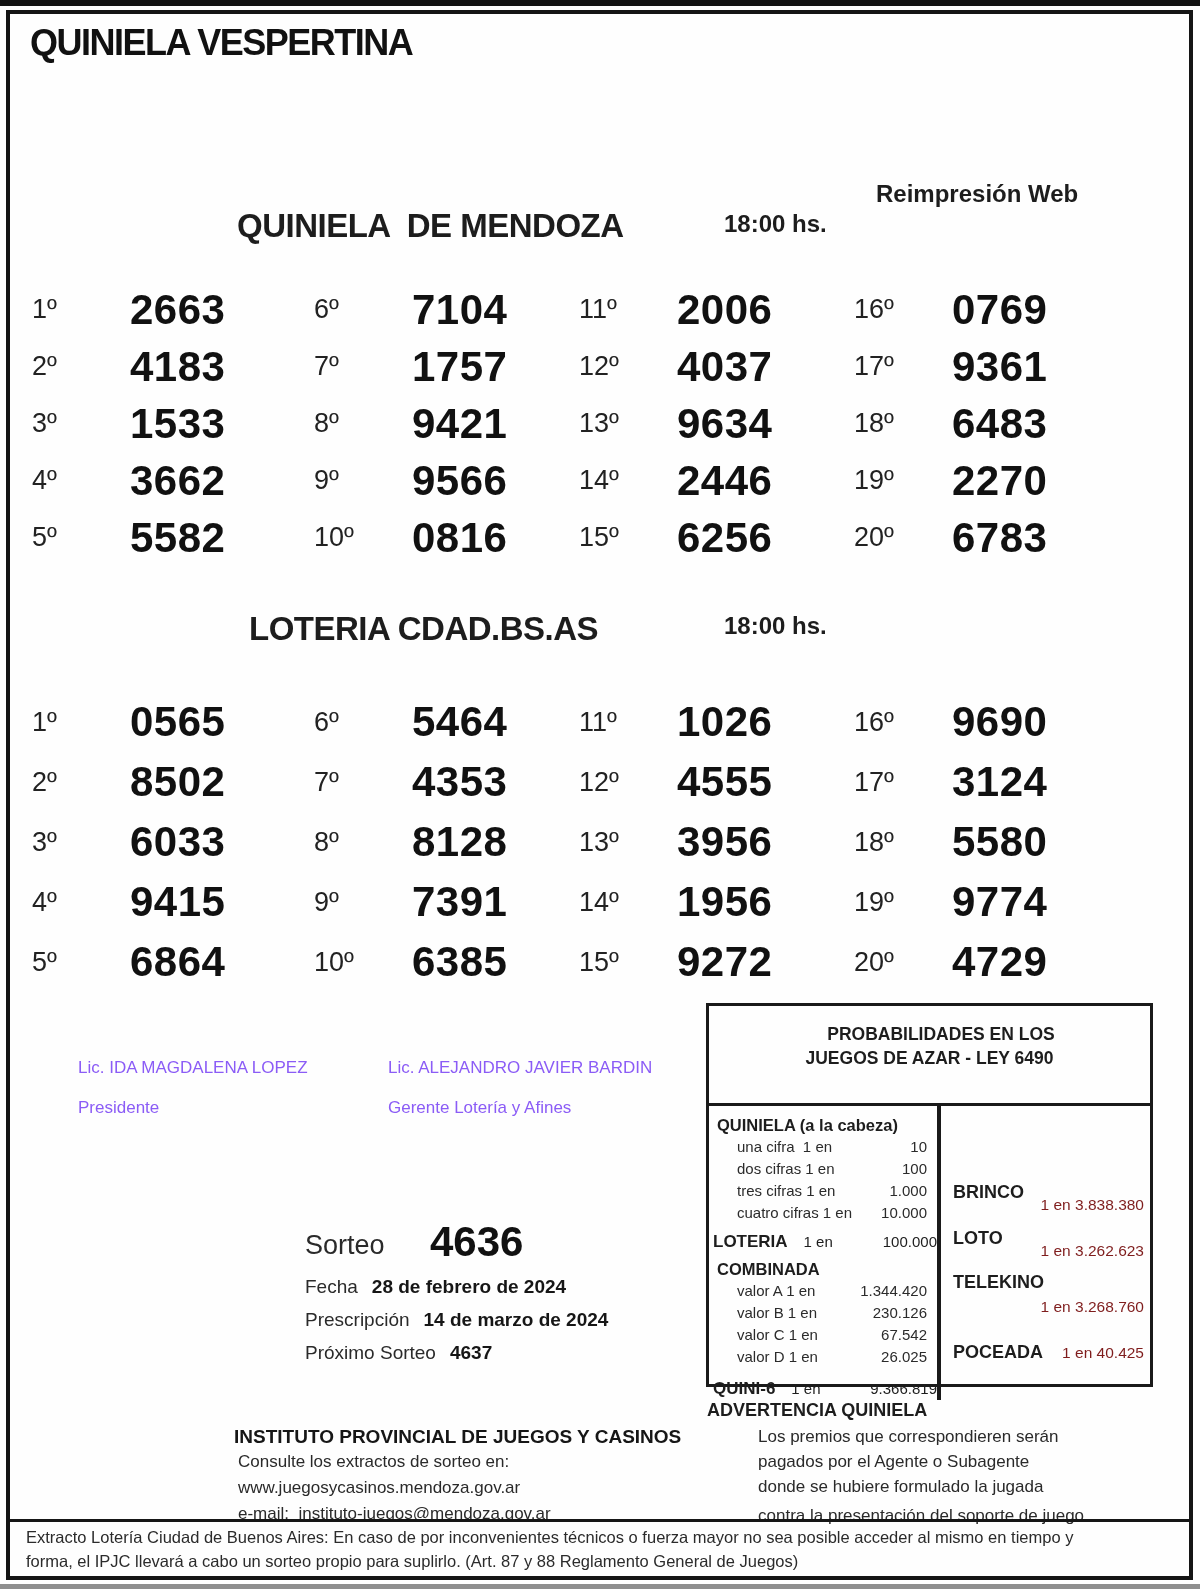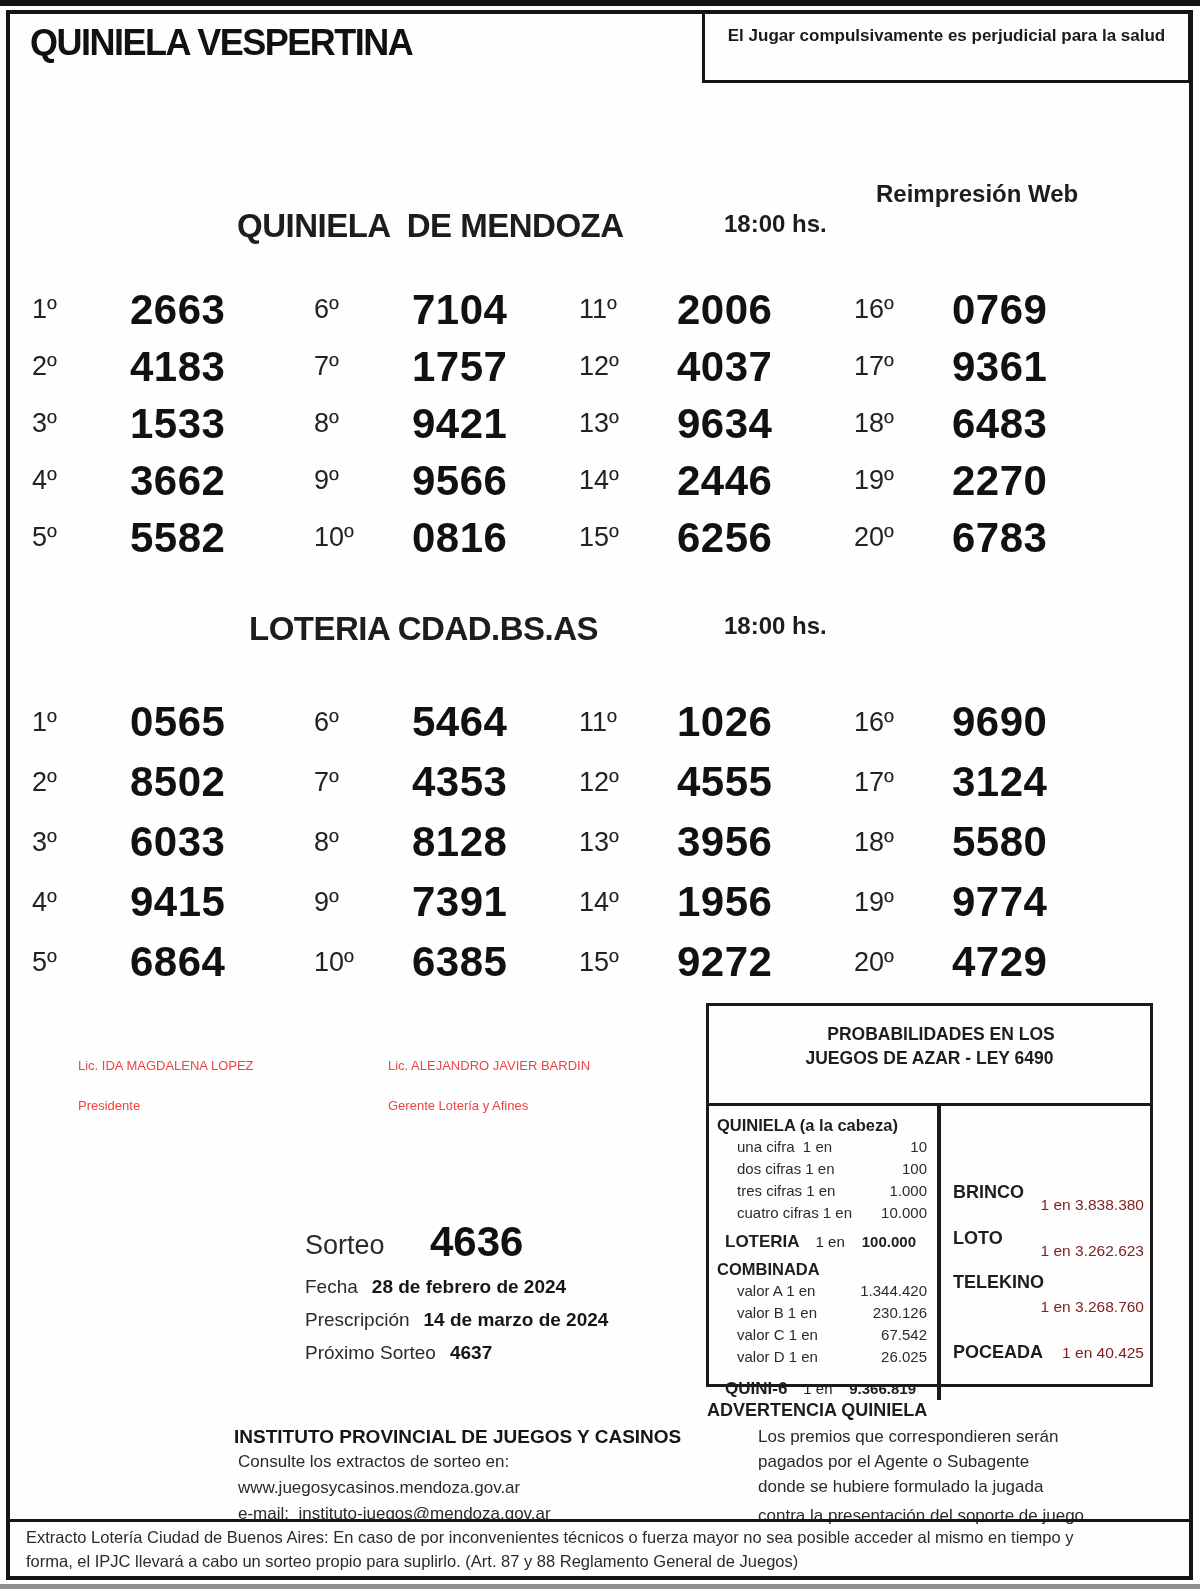--- a/index.html
+++ b/index.html
@@ -17,42 +17,42 @@
   .sec-title{font-size:33px;font-weight:700;letter-spacing:-0.5px;}
   .sec-time{font-size:24px;font-weight:700;}
 
   .grid{display:grid;grid-auto-flow:column;left:22px;width:1140px;}
   .grid-mza{top:267px;grid-template-rows:repeat(5,57px);grid-auto-columns:282px 265px 275px 1fr;}
   .grid-bsas{top:678px;grid-template-rows:repeat(5,60px);grid-auto-columns:282px 265px 275px 1fr;}
   .cell{display:flex;align-items:center;}
   .pos{display:inline-block;width:86px;text-align:left;font-size:27px;font-weight:400;color:#222;}
   .num{margin-left:12px;font-size:42px;font-weight:700;color:#111;letter-spacing:0.5px;}
 
-  .sig-name{font-size:13px;color:#ef4444;text-align:right;}
+  .sig-name{font-size:17px;color:#8b5cf6;text-align:right;}
   .sorteo-label{font-size:27px;color:#2a2a2a;}
   .sorteo-num{font-size:42px;font-weight:700;color:#111;}
   .draw-row{font-size:19px;color:#2a2a2a;}
   .draw-row b{margin-left:14px;color:#161616;}
 
   .prob-box{left:696px;top:989px;width:441px;height:378px;border:3px solid #1a1a1a;}
   .prob-head{height:81px;border-bottom:3px solid #1a1a1a;text-align:center;padding-top:0;}
   .prob-head div{font-size:17.5px;font-weight:700;line-height:24px;}
   .prob-head div:first-child{margin-top:16px;padding-left:23px;}
   .prob-body{display:flex;height:294px;}
   .prob-left{width:228px;border-right:4px solid #1a1a1a;padding-top:4px;}
   .prob-right{position:relative;flex:1;}
   .p-h{font-size:16.5px;font-weight:700;padding-left:8px;line-height:22px;margin-top:4px;}
   .p-row{display:flex;font-size:15px;line-height:22px;color:#2b2b2b;}
   .p-row .lab{padding-left:28px;}
   .p-row .val{margin-left:auto;padding-right:10px;}
   .p-row.indent .lab{padding-left:28px;}
   .p-big{display:flex;font-size:15px;line-height:24px;align-items:baseline;}
-  .p-big .name{font-size:17px;font-weight:700;padding-left:16px;}
+  .p-big .name{font-size:17px;font-weight:700;padding-left:4px;}
   .p-big .mid{margin-left:16px;}
-  .p-big .val{margin-left:auto;padding-right:21px;font-weight:bold;}
+  .p-big .val{margin-left:auto;padding-right:0;}
   .p-big.mt{margin-top:6px;}
   .p-big.quini{margin-top:9px;}
   .game-name{position:absolute;left:12px;font-size:18px;font-weight:700;}
   .game-odds{position:absolute;right:6px;font-size:15.5px;color:#7f1d1d;}
 
   .adv-title{left:697px;top:1386px;width:420px;text-align:left;font-size:18px;font-weight:700;}
   .adv-lines{left:748px;top:1410px;font-size:17px;color:#2a2a2a;}
   .adv-lines div{line-height:25px;}
   .adv-lines div:last-child{margin-top:4px;}
 
@@ -64,23 +64,20 @@
 </style>
 </head>
 <body>
 
 <div class="scan-top"></div>
 
 <div class="page">
 
   <div class="abs main-title" data-bind="page.title">QUINIELA VESPERTINA</div>
 
-  <div class="abs warn-box">
-    <div class="t" data-bind="page.health_warning">El Jugar compulsivamente es perjudicial para la salud</div>
-  </div>
 
   <div class="abs reimpresion" data-bind="page.reprint_label">Reimpresión Web</div>
 
   <div class="abs sec-title" style="left:227px;top:193px;" data-bind="mendoza.title">QUINIELA  DE MENDOZA</div>
   <div class="abs sec-time" style="left:714px;top:196px;" data-bind="mendoza.time">18:00 hs.</div>
 
   <div class="abs grid grid-mza">
     <div class="cell">
         <span class="pos" data-bind="mendoza.results.0.pos">1º</span>
         <span class="num" data-bind="mendoza.results.0.num">2663</span>

